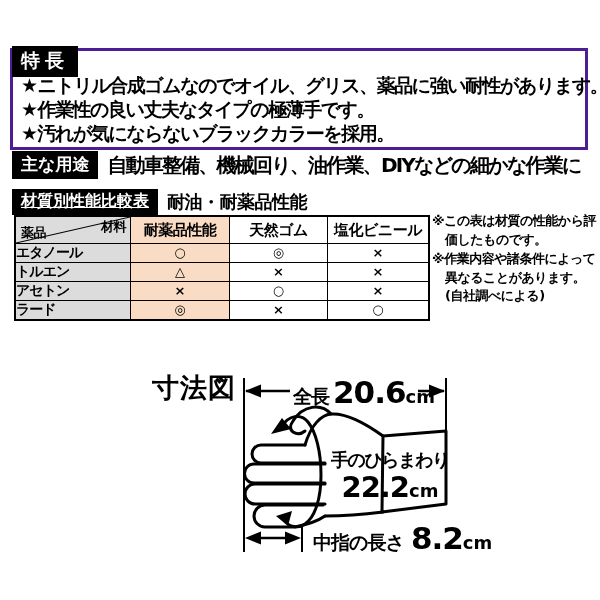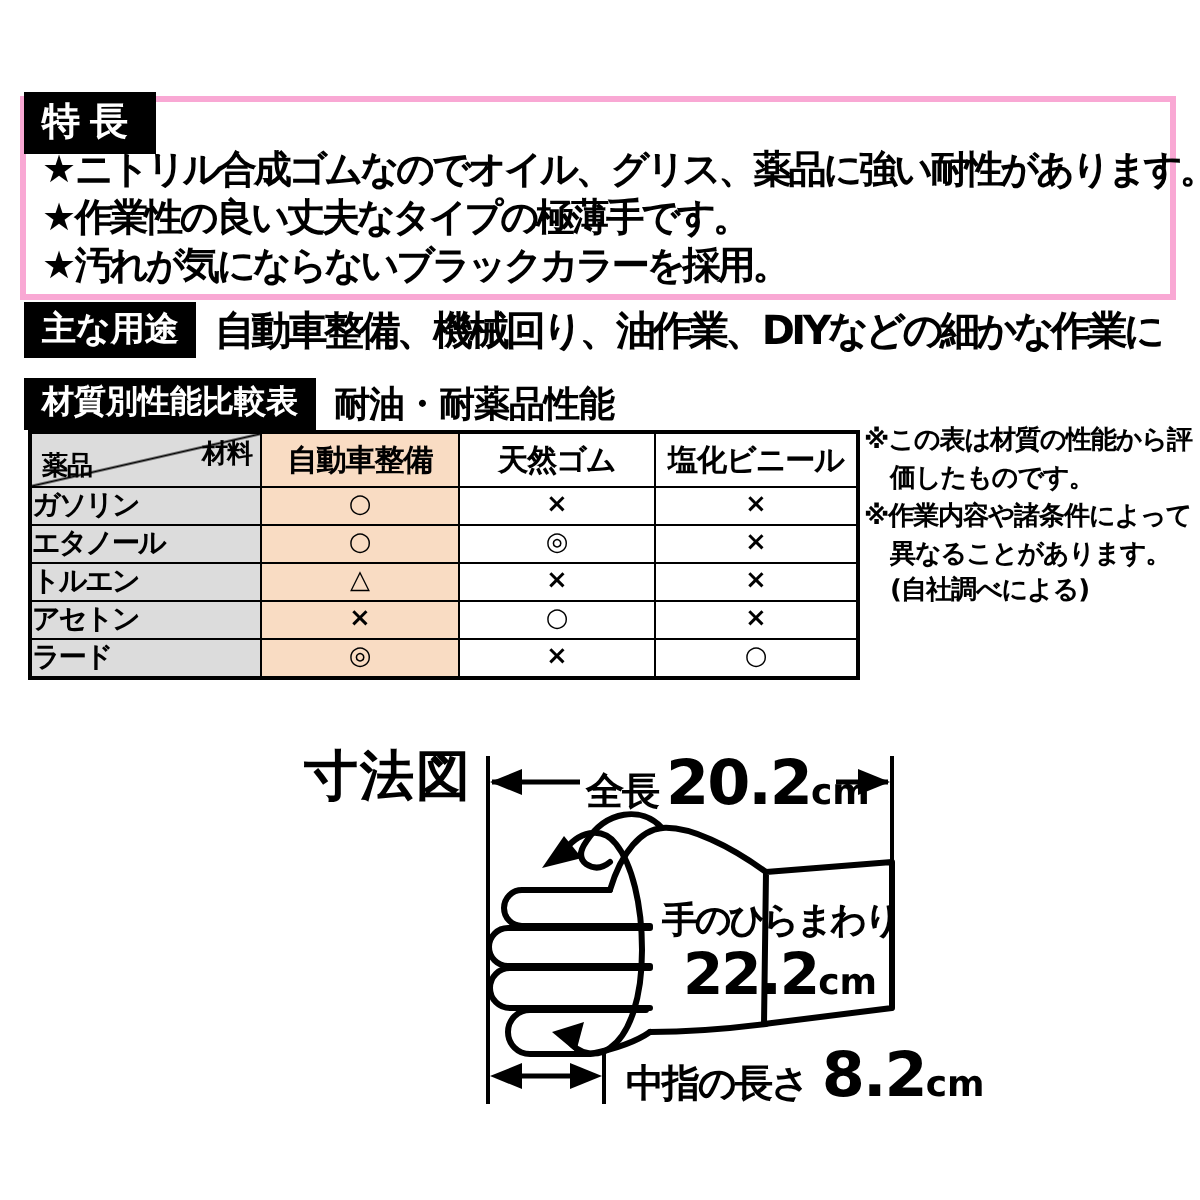--- a/index.html
+++ b/index.html
@@ -5,34 +5,34 @@
   html,body{margin:0;padding:0;background:#fff;}
   #page{position:relative;width:600px;height:600px;background:#fff;
         font-family:"DejaVu Sans",sans-serif;font-weight:700;color:#000;overflow:hidden;}
 
   
   .blk-label{display:inline-block;background:#000;color:#fff;font-weight:900;
              padding:2px 9px 3px;white-space:nowrap;}
 
   
   #features-box{position:absolute;left:10px;top:48px;width:572px;height:96px;
-                border:3px solid #f9a8d4;}
+                border:3px solid #4c1d95;}
   #features-label{position:absolute;left:-1px;top:-5px;font-size:19px;letter-spacing:5px;}
   #features-list{position:absolute;left:8px;top:22px;width:560px;}
   .feature-line{font-size:19px;letter-spacing:-1.5px;line-height:24px;white-space:nowrap;}
   .star{margin-right:1px;}
 
   
   #mainuse-row{position:absolute;left:12px;top:151px;display:flex;align-items:center;gap:9px;}
   #mainuse-label{font-size:17px;}
   #mainuse-text{font-size:20px;letter-spacing:-1.8px;white-space:nowrap;}
 
   
   #comp-row{position:absolute;left:12px;top:189px;display:flex;align-items:center;gap:9px;}
-  #comp-label{font-size:16px;}
+  #comp-label{font-size:16px;text-decoration:underline;}
   #comp-subtitle{font-size:18px;letter-spacing:-0.5px;white-space:nowrap;}
 
   
   #comp-table{position:absolute;left:14px;top:215px;border-collapse:collapse;
               table-layout:fixed;}
   #comp-table td,#comp-table th{border:1.5px solid #000;padding:0;font-weight:700;
               overflow:hidden;white-space:nowrap;}
   #comp-table{border:2px solid #000;}
   .col-name{width:114px;}
   .col-nitrile{width:98px;}
@@ -93,29 +93,23 @@
     <span id="comp-subtitle">耐油・耐薬品性能</span>
   </div>
 
   <table id="comp-table">
     <tbody>
         <tr>
       <td class="hdr-cell corner-cell col-name">
         <span class="corner-top">材料</span>
         <span class="corner-bottom">薬品</span>
       </td>
-      <td class="hdr-cell bg-peach col-nitrile">自動車整備</td>
+      <td class="hdr-cell bg-peach col-nitrile">耐薬品性能</td>
       <td class="hdr-cell col-natural">天然ゴム</td>
       <td class="hdr-cell col-vinyl">塩化ビニール</td>
-    </tr>
-    <tr>
-      <td class="row-name">ガソリン</td>
-      <td class="val-cell bg-peach">○</td>
-      <td class="val-cell">×</td>
-      <td class="val-cell">×</td>
     </tr>
     <tr>
       <td class="row-name">エタノール</td>
       <td class="val-cell bg-peach">○</td>
       <td class="val-cell">◎</td>
       <td class="val-cell">×</td>
     </tr>
     <tr>
       <td class="row-name">トルエン</td>
       <td class="val-cell bg-peach">△</td>
@@ -184,21 +178,21 @@
 
     <g>
       <path d="M 46 62 C 54 50 66 48 73 57 C 81 67 86 87 86 110 C 86 134 80 152 70 159 C 63 164 54 162 49 155" fill="none" stroke="#000" stroke-width="3" stroke-linecap="round"></path>
       <polygon points="36,69 47,53 56,64"></polygon>
       <polygon points="41,151 57,146 53,161"></polygon>
     </g>
   </svg>
 
   <div class="dim-text" id="total-length-text">
     <span class="dim-small">全長</span>
-    <span class="dim-big">20.2</span>
+    <span class="dim-big">20.6</span>
     <span class="dim-unit">cm</span>
   </div>
 
   <div id="palm-text">
     <div id="palm-line1">手のひらまわり</div>
     <div id="palm-line2">
       <span class="dim-big">22.2</span>
       <span class="dim-unit">cm</span>
     </div>
   </div>

